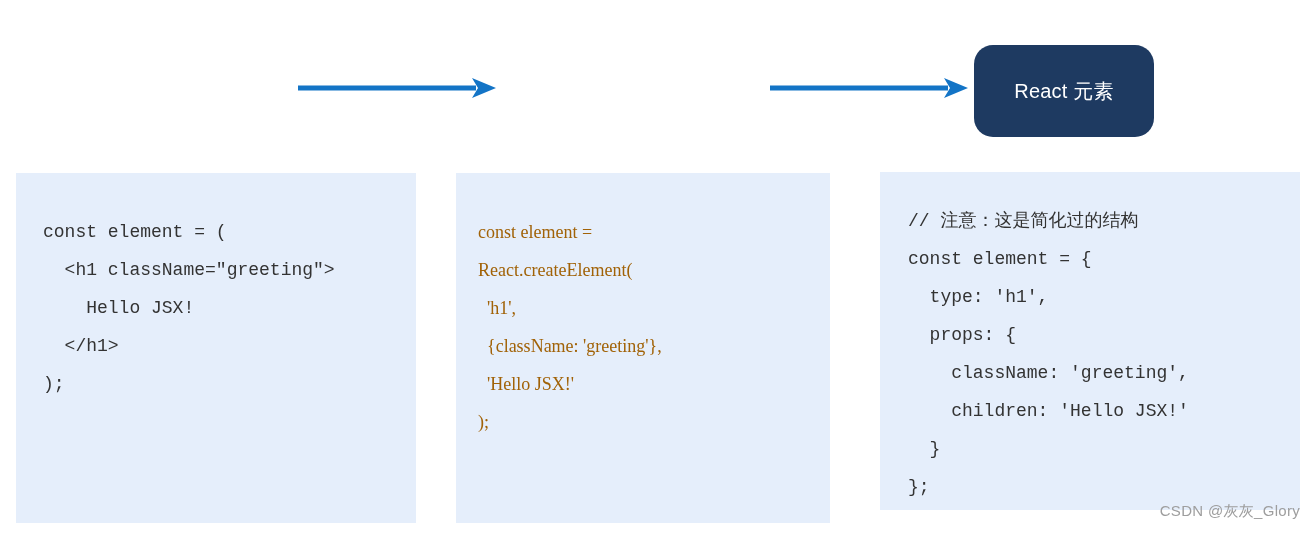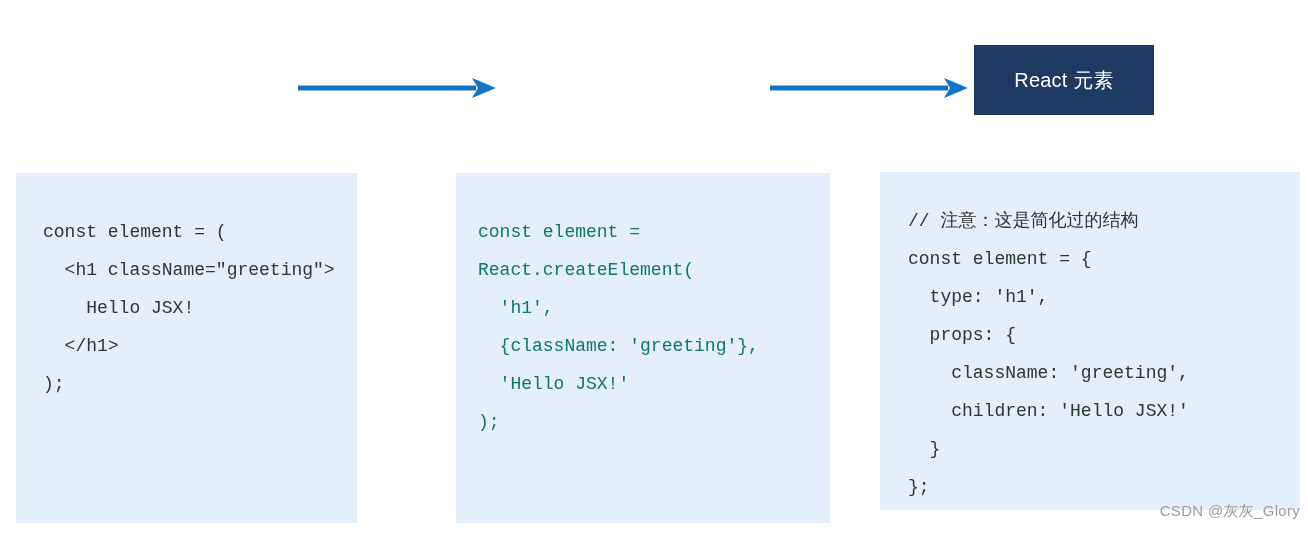--- a/index.html
+++ b/index.html
@@ -29,42 +29,42 @@
     left: 162px; top: 27px;
     width: 116px; height: 116px;
     border-radius: 50%;
   }
   .node-mid {
     left: 499px; top: 46px;
     width: 263px; height: 76px;
   }
   .node-dark {
     left: 974px; top: 45px;
-    width: 180px; height: 70px;
+    width: 180px; height: 92px; border-radius: 19px;
   }
   .arrow {
     position: absolute;
     top: 76px;
     width: 198px; height: 24px;
   }
   .arrow-1 { left: 298px; }
   .arrow-2 { left: 770px; }
 
   
   .code-panel {
     position: absolute;
     font-family: "Liberation Mono", "DejaVu Sans Mono", monospace;
     font-size: 18px;
     line-height: 38px;
     white-space: pre;
     overflow: hidden;
   }
   .panel-1 {
     left: 16px; top: 173px;
-    width: 341px; height: 350px;
+    width: 400px; height: 350px;
     padding: 40px 2px 0 27px;
   }
   .panel-2 {
     left: 456px; top: 173px;
     width: 374px; height: 350px;
     padding: 40px 10px 0 22px;
   }
   .panel-3 {
     left: 880px; top: 172px;
     width: 420px; height: 338px;
@@ -99,21 +99,21 @@
   <div class="node node-dark" style="background-color: rgb(30, 58, 97);">
     <span>React 元素</span>
   </div>
 
   <pre class="code-panel panel-1" style="background-color: rgb(229, 238, 251); color: rgb(51, 51, 51);">const element = (
   &lt;h1 className="greeting"&gt;
     Hello JSX!
   &lt;/h1&gt;
 );</pre>
 
-  <pre class="code-panel panel-2" style="background-color: rgb(229, 238, 251); color: #0f766e;">const element =
+  <pre class="code-panel panel-2" style="background-color: rgb(229, 238, 251); color: #a16207; font-family: Liberation Serif, serif;">const element =
 React.createElement(
   'h1',
   {className: 'greeting'},
   'Hello JSX!'
 );</pre>
 
   <pre class="code-panel panel-3" style="background-color: rgb(229, 238, 251); color: rgb(51, 51, 51);">// 注意：这是简化过的结构
 const element = {
   type: 'h1',
   props: {

